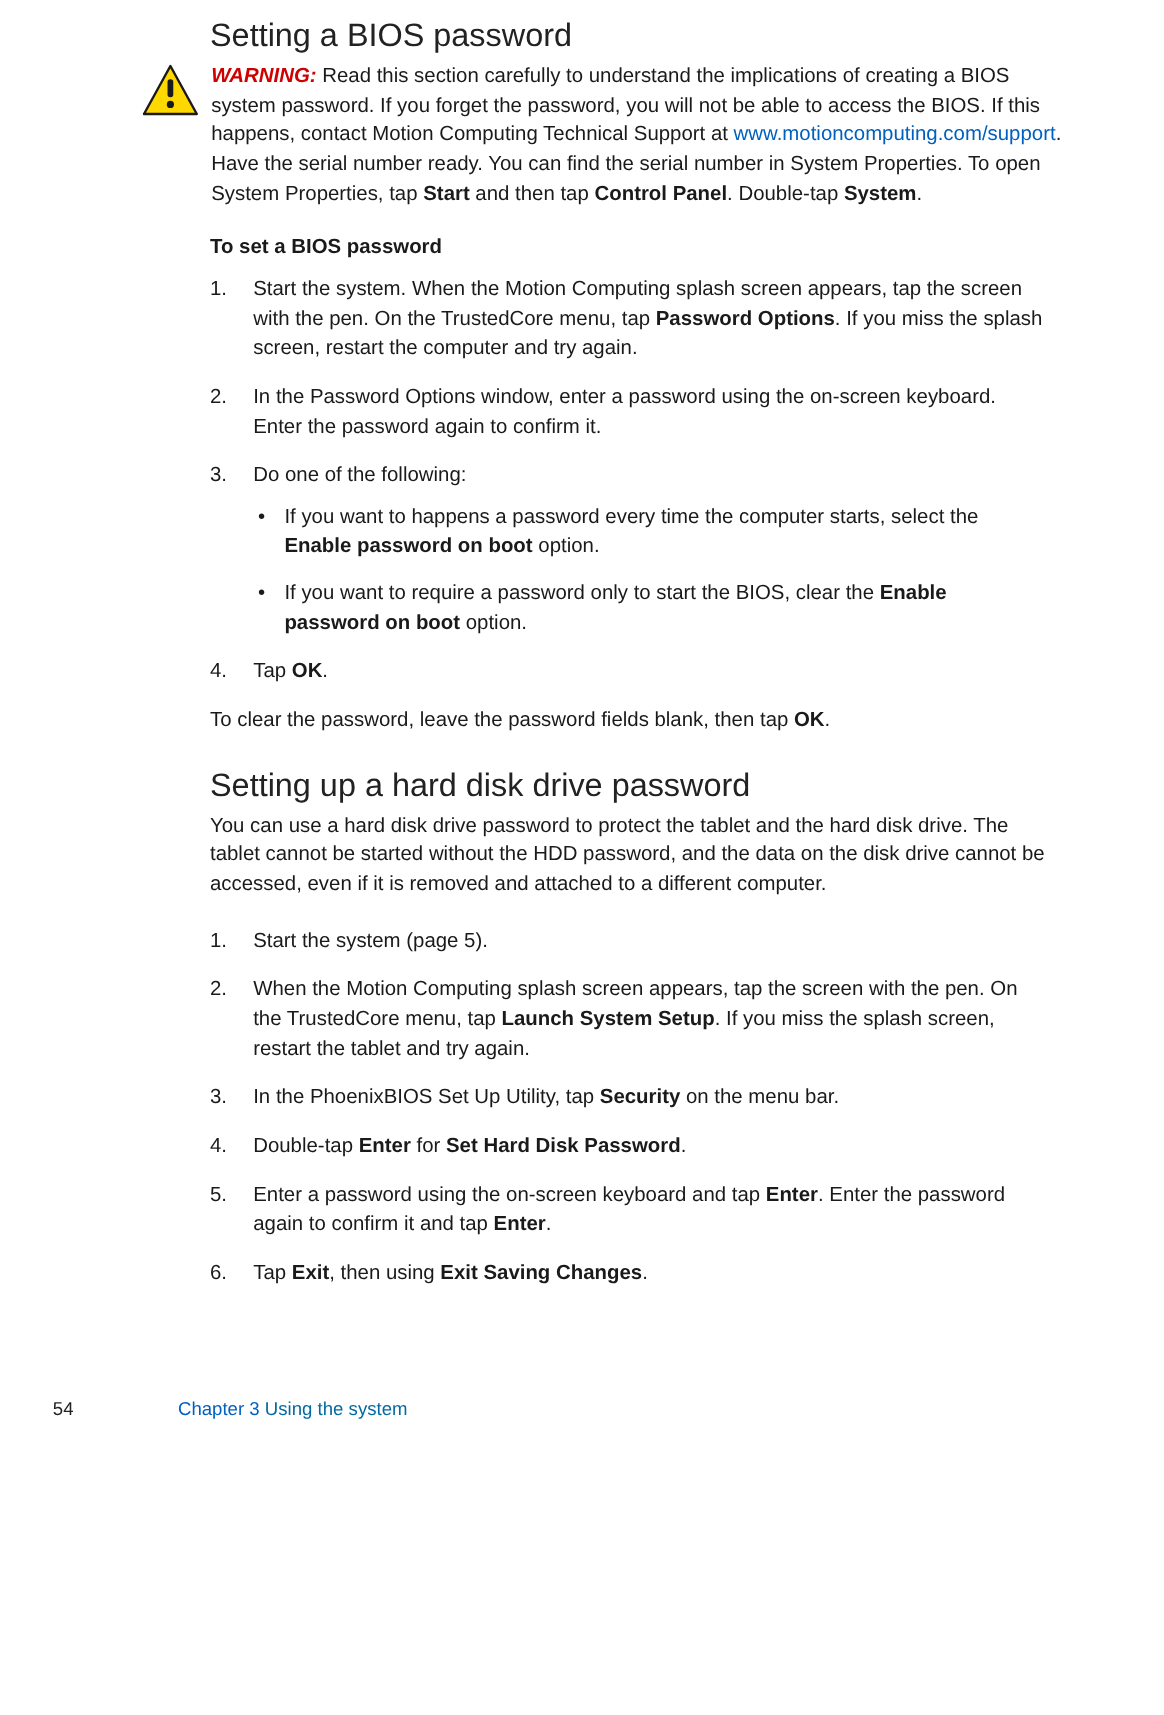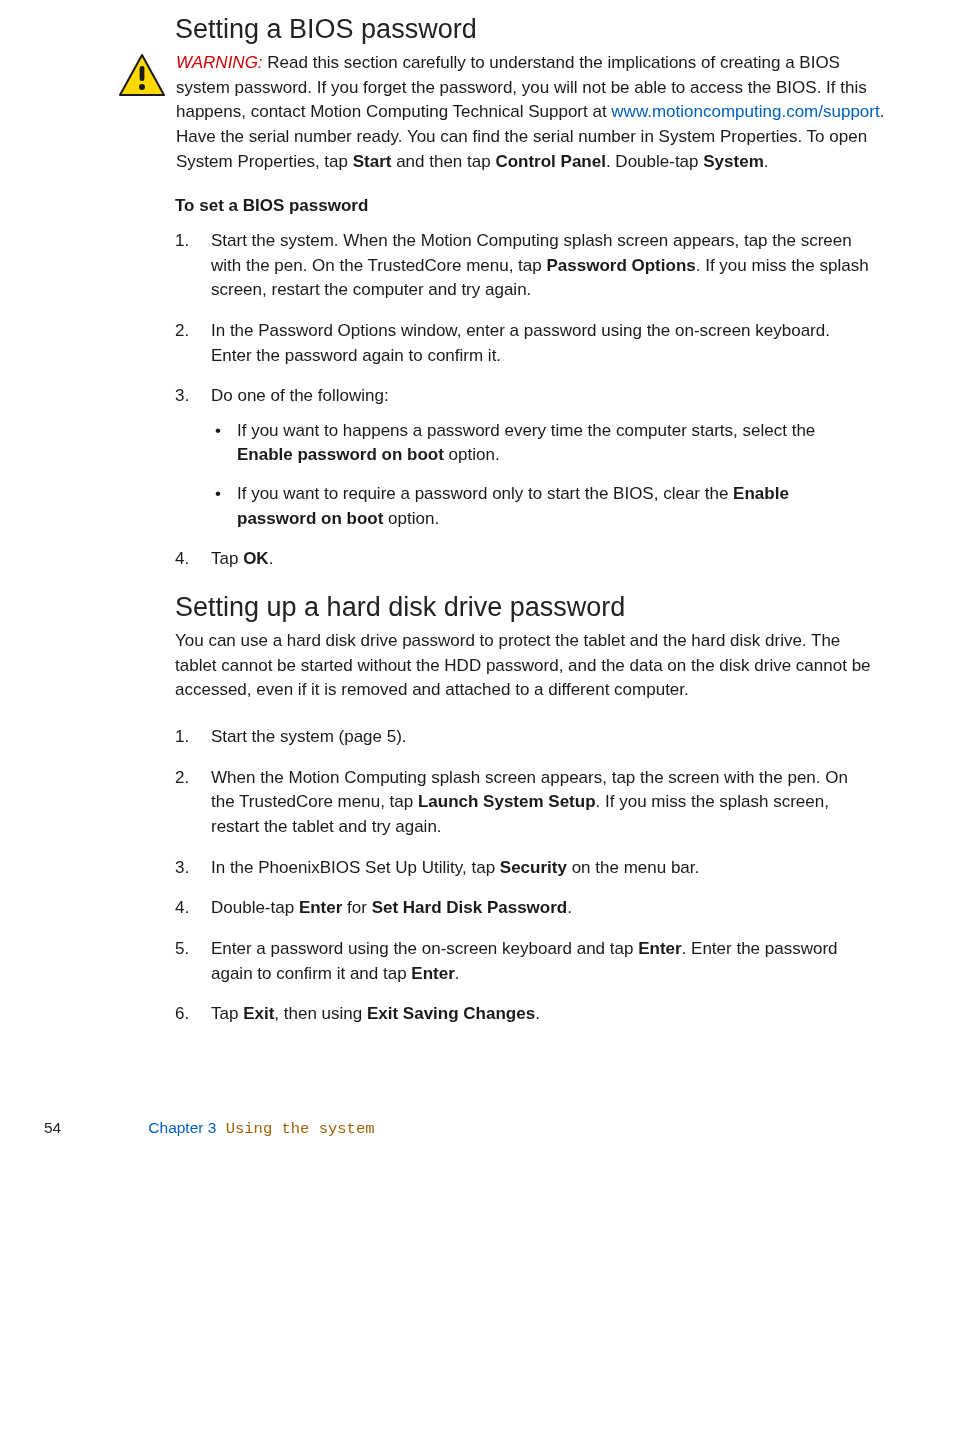--- a/index.html
+++ b/index.html
@@ -40,21 +40,21 @@
     flex: 0 0 48px;
     height: 44px;
     margin-right: 10px;
     margin-top: 2px;
   }
   .warning-body {
     flex: 1;
   }
   .warning-label {
     color: #d00000;
-    font-weight: 400;
+    font-weight: 700;
     font-style: italic;
   }
   .linklike {
     color: #0060c0;
   }
   .procedure-heading {
     font-weight: 700;
     margin: 18px 0 6px 0;
   }
   ol.steps {
@@ -101,22 +101,21 @@
   }
   .page-num {
     display: inline-block;
     width: 100px;
     color: #222;
   }
   .chapter-ref {
     color: #0060c0;
   }
   .chapter-title {
-    color: #a16207;
-    font-family: Liberation Mono, monospace;
+    color: #0369a1;
   }
   b { font-weight: 700; }
 </style>
 </head>
 <body>
 
 <div class="page">
 
   <div class="content">
     <h2>Setting a BIOS password</h2>
@@ -150,20 +149,23 @@
           </li>
           <li>
             <span>If you want to require a password only to start the BIOS, clear the </span><b>Enable password on boot</b><span> option.</span>
           </li>
         </ul>
       </li>
       <li>
         <span>Tap </span><b>OK</b><span>.</span>
       </li>
     </ol>
+    <p class="para">
+      <span>To clear the password, leave the password fields blank, then tap </span><b>OK</b><span>.</span>
+    </p>
 
     <h2>Setting up a hard disk drive password</h2>
     <p class="intro">You can use a hard disk drive password to protect the tablet and the hard disk drive. The tablet cannot be started without the HDD password, and the data on the disk drive cannot be accessed, even if it is removed and attached to a different computer.</p>
 
     <ol class="steps">
       <li>Start the system (page 5).</li>
       <li>
         <span>When the Motion Computing splash screen appears, tap the screen with the pen. On the TrustedCore menu, tap </span><b>Launch System Setup</b><span>. If you miss the splash screen, restart the tablet and try again.</span>
       </li>
       <li>

